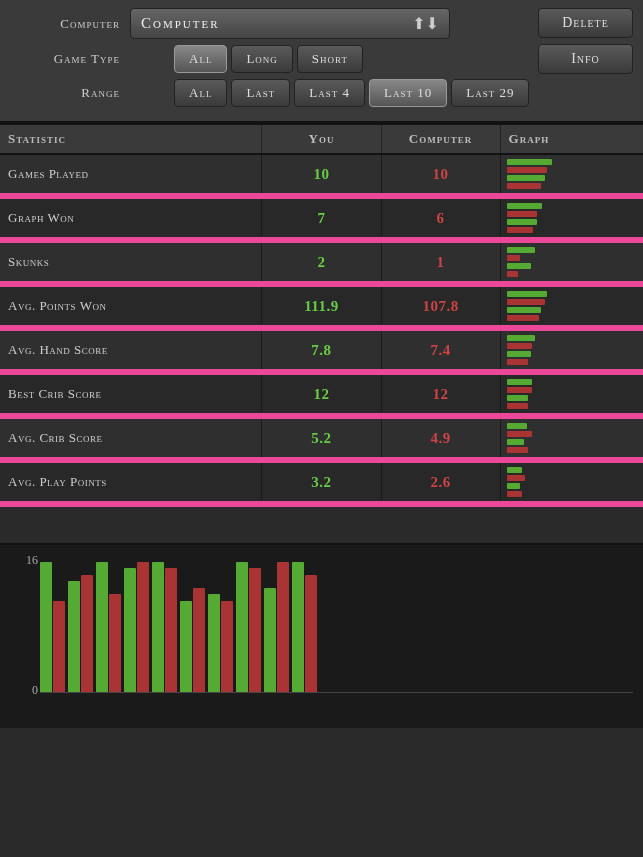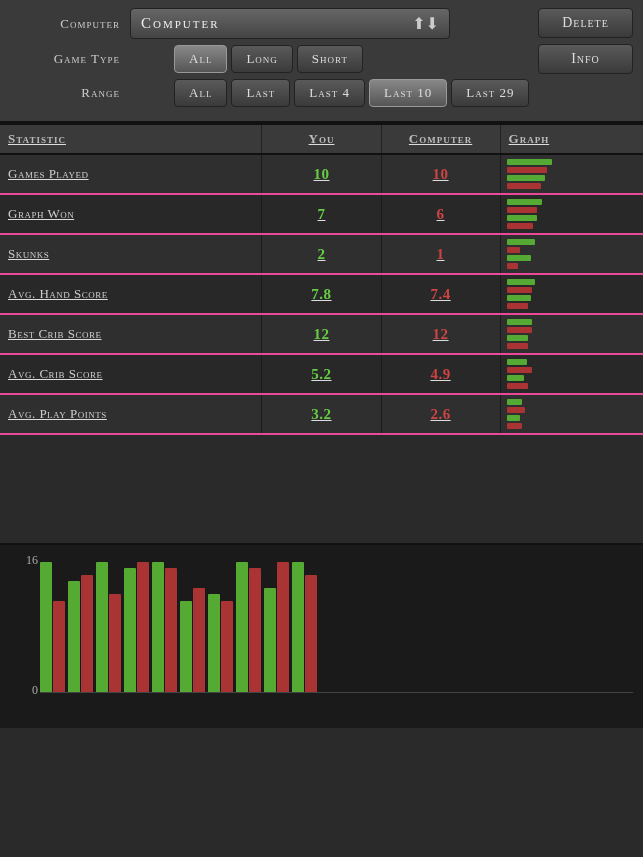--- a/index.html
+++ b/index.html
@@ -112,21 +112,21 @@
       letter-spacing: 1px;
       padding: 6px 8px;
       text-align: left;
       border-right: 1px solid #222;
     }
 
     .stats-table thead th.num { text-align: center; }
     .stats-table thead th:last-child { border-right: none; }
 
     .stats-table tbody tr {
-      border-bottom: 2px solid #ec4899;
+      border-bottom: 6px solid #ec4899;
     }
 
     .stats-table tbody tr:nth-child(even) { background: #282828; }
     .stats-table tbody tr:nth-child(odd) { background: #2f2f2f; }
     .stats-table tbody tr.highlighted { background: #383838; }
 
     .stats-table tbody td {
       padding: 5px 8px;
       font-variant: small-caps;
       font-size: 13px;
@@ -216,21 +216,20 @@
       color: #eee;
     }
 
     .arrow-icon {
       font-size: 16px;
       color: #ccc;
     }
 
     .table-wrapper {
       position: relative;
-      text-decoration: underline;
     }
   </style>
 </head>
 <body>
 
 <div>
 
   <div class="top-section">
     <div class="top-rows-container">
       <div class="left-controls">
@@ -339,20 +338,41 @@
         <div class="mini-bar-row">
                     <div class="mini-bar green" style="width:24px"></div>
                   </div>
         <div class="mini-bar-row">
                     <div class="mini-bar red" style="width:11px"></div>
                   </div>
       </div>
               </td>
     </tr>
             <tr>
+      <td class="stat-name">Avg. Points Won</td>
+      <td class="you-val">111.9</td>
+      <td class="comp-val">107.8</td>
+      <td class="graph-cell">
+      <div class="mini-bar-container">
+        <div class="mini-bar-row">
+                    <div class="mini-bar green" style="width:40px"></div>
+                  </div>
+        <div class="mini-bar-row">
+                    <div class="mini-bar red" style="width:38px"></div>
+                  </div>
+        <div class="mini-bar-row">
+                    <div class="mini-bar green" style="width:34px"></div>
+                  </div>
+        <div class="mini-bar-row">
+                    <div class="mini-bar red" style="width:32px"></div>
+                  </div>
+      </div>
+              </td>
+    </tr>
+            <tr>
       <td class="stat-name">Avg. Hand  Score</td>
       <td class="you-val">7.8</td>
       <td class="comp-val">7.4</td>
       <td class="graph-cell">
       <div class="mini-bar-container">
         <div class="mini-bar-row">
                     <div class="mini-bar green" style="width:28px"></div>
                   </div>
         <div class="mini-bar-row">
                     <div class="mini-bar red" style="width:25px"></div>

